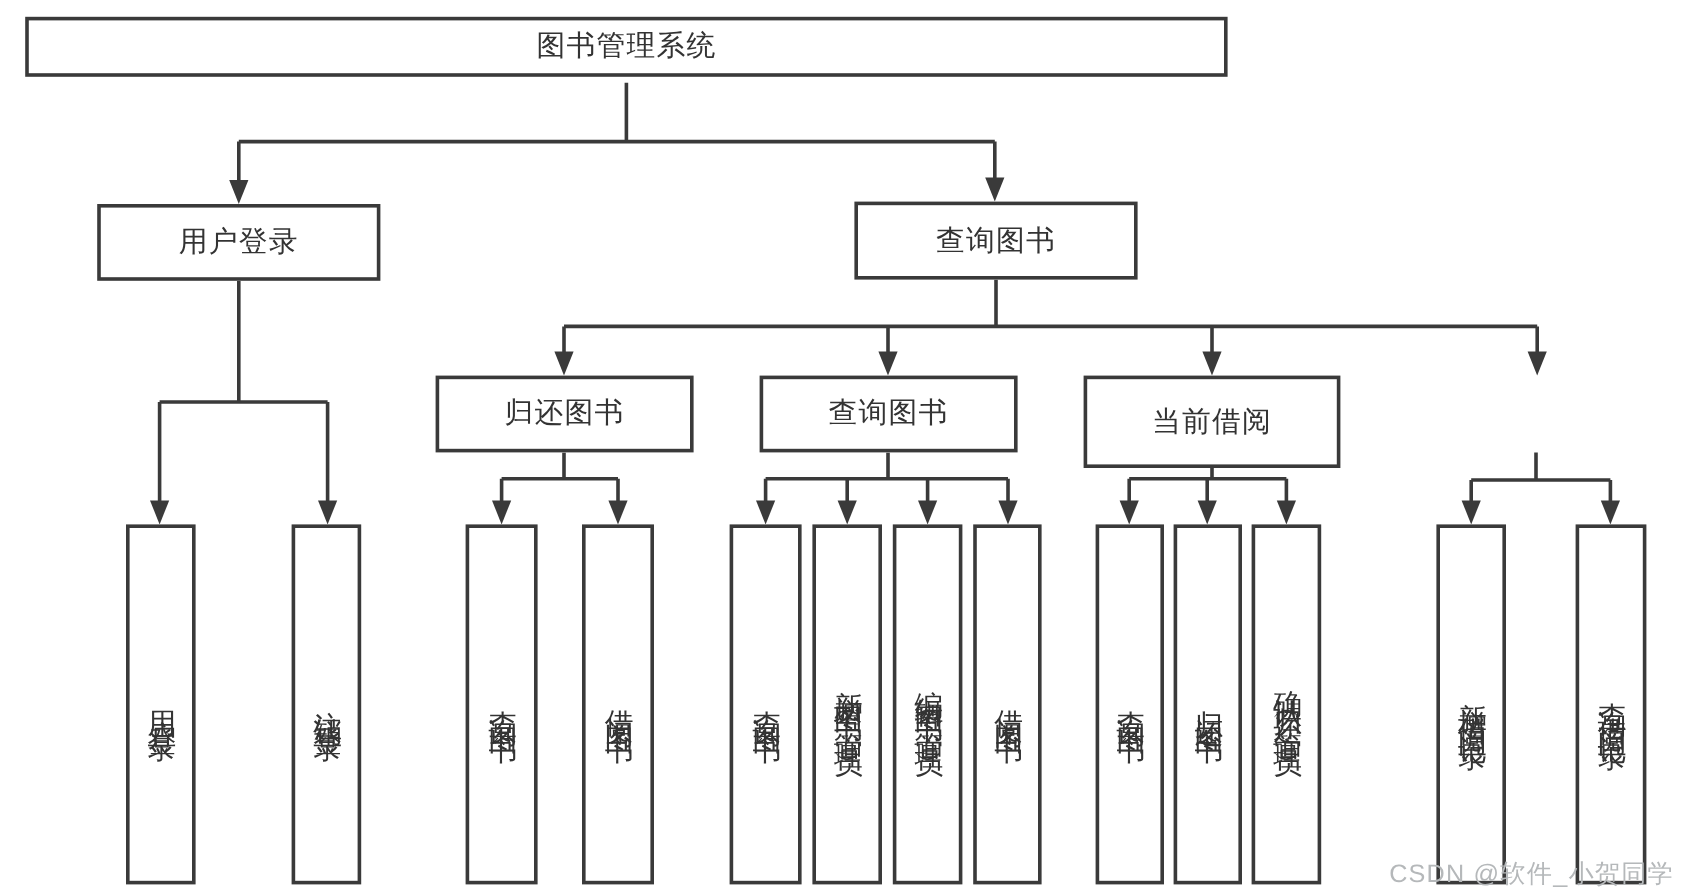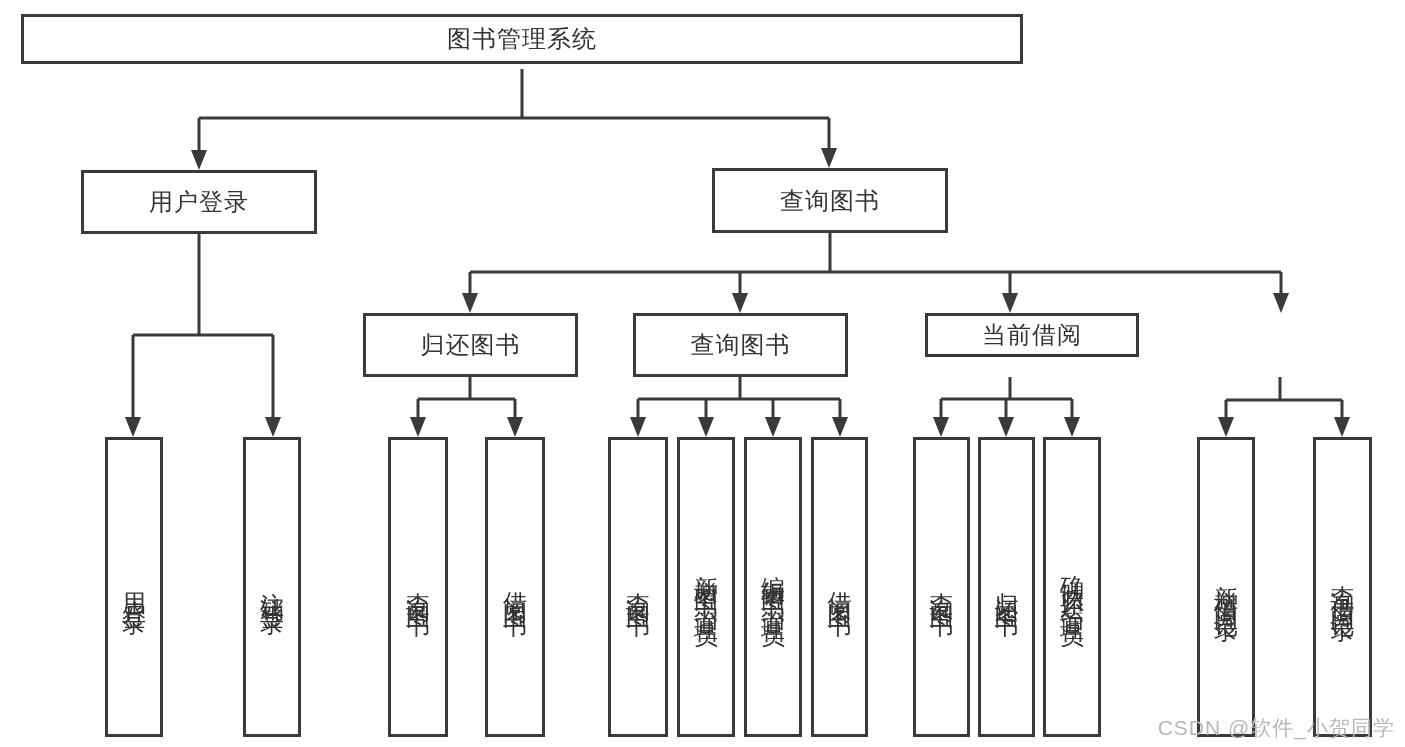--- a/index.html
+++ b/index.html
@@ -129,21 +129,21 @@
   <div class="box" style="left:712px;top:168px;width:236px;height:65px">
     <span class="hlabel">查询图书</span>
   </div>
 
   <div class="box" style="left:363px;top:313px;width:215px;height:64px">
     <span class="hlabel">归还图书</span>
   </div>
   <div class="box" style="left:633px;top:313px;width:215px;height:64px">
     <span class="hlabel">查询图书</span>
   </div>
-  <div class="box" style="left:925px;top:313px;width:214px;height:44px">
+  <div class="box" style="left:903px;top:313px;width:214px;height:77px">
     <span class="hlabel">当前借阅</span>
   </div>
 
   <div class="box" style="left:105px;top:437px;width:58px;height:300px">
     <span class="vlabel">用户登录</span>
   </div>
   <div class="box" style="left:243px;top:437px;width:58px;height:300px">
     <span class="vlabel">注销登录</span>
   </div>
 

